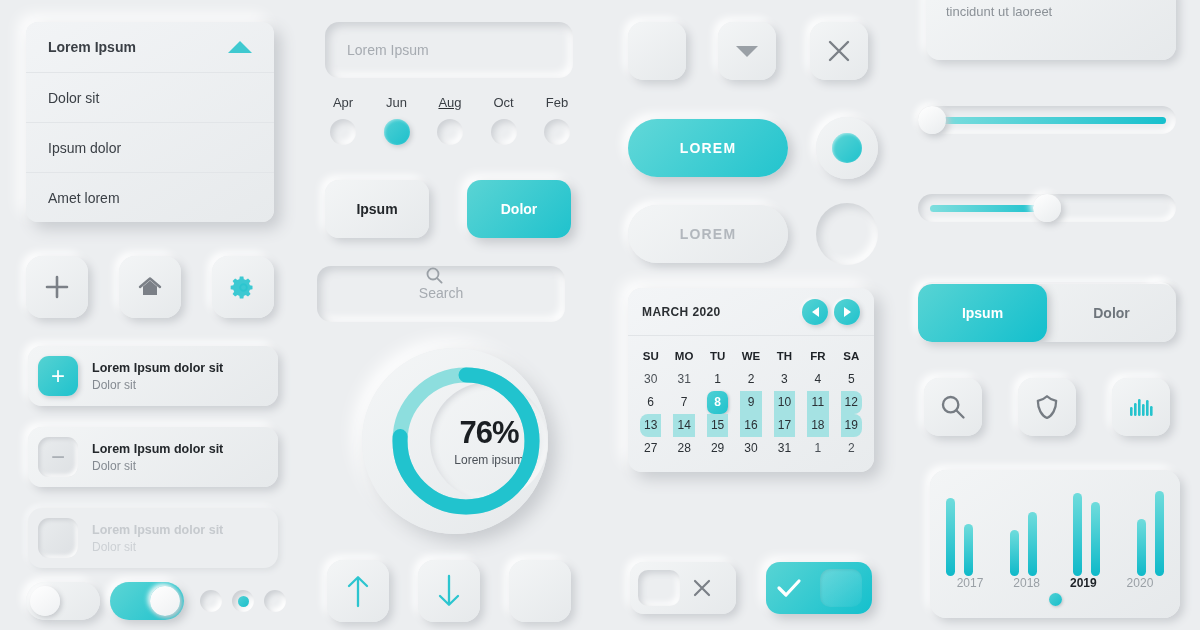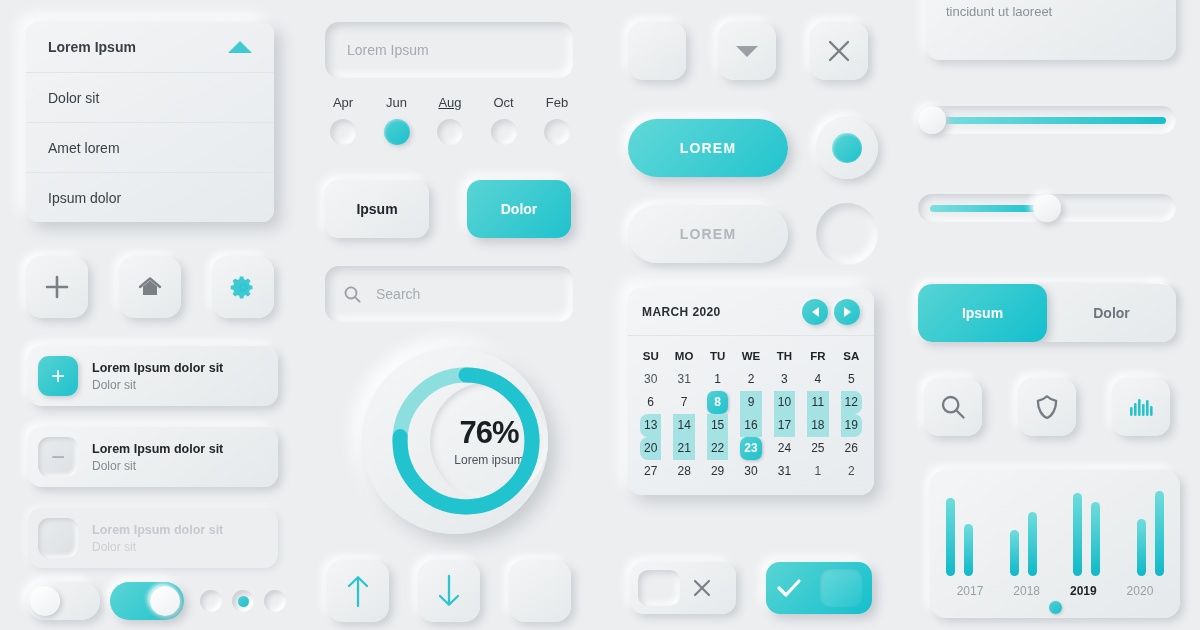--- a/index.html
+++ b/index.html
@@ -241,21 +241,21 @@
     left: 930px; top: 470px; width: 250px; height: 148px;
     border-radius: 16px; padding: 14px 16px 8px;
   }
   #bars { display: flex; justify-content: space-between;
           align-items: flex-end; height: 92px; }
   .bar-group { display: flex; gap: 9px; align-items: flex-end; }
   .bar {
     width: 9px; border-radius: 5px;
     background: linear-gradient(180deg,#6fdcdc,#0fb9c9);
   }
-  #bar-labels { display: flex; justify-content: space-between; margin-top: 8px; }
+  #bar-labels { display: flex; justify-content: space-between; }
   .bar-lbl { font-size: 12px; color: #9aa0a6; width: 48px; text-align: center; }
   .bar-lbl.cur { color: #1e2227; font-weight: bold; }
   #bar-dot {
     width: 13px; height: 13px; border-radius: 50%; margin: 3px auto 0;
     background: linear-gradient(135deg,#4fd0d4,#18bfcb);
     box-shadow: 1px 1px 3px #bfc2c6;
   }
 
   
   #ring-wrap {
@@ -303,24 +303,24 @@
 
 <div class="abs" id="accordion">
   <div class="acc-row">
     <span class="lbl">Lorem Ipsum</span>
     <span class="caret-up"></span>
   </div>
   <div class="acc-row">
     <span class="lbl">Dolor sit</span>
   </div>
   <div class="acc-row">
+    <span class="lbl">Ipsum dolor</span>
+  </div>
+  <div class="acc-row">
     <span class="lbl">Amet lorem</span>
-  </div>
-  <div class="acc-row">
-    <span class="lbl">Ipsum dolor</span>
   </div>
 </div>
 
 <div class="abs flat-raise icon-sq" style="left:26px;top:256px;">
   <svg width="26" height="26" viewBox="0 0 26 26">
     <path d="M13 3 L13 23 M3 13 L23 13" stroke="#7b8087" stroke-width="2.6" stroke-linecap="round"></path>
   </svg>
 </div>
 <div class="abs flat-raise icon-sq" style="left:119px;top:256px;">
   <svg width="28" height="26" viewBox="0 0 28 26">
@@ -400,21 +400,21 @@
   </div>
 </div>
 
 <div class="abs flat-raise tab-btn inactive" style="left:325px;top:180px;">
   <span>Ipsum</span>
 </div>
 <div class="abs tab-btn active" style="left:467px;top:180px;">
   <span>Dolor</span>
 </div>
 
-<div class="abs sunken" id="search-box" style="left:325px;top:266px;">
+<div class="abs sunken" id="search-box" style="left:317px;top:266px;flex-direction:column;">
   <svg width="19" height="19" viewBox="0 0 20 20" style="margin-right:14px;flex:none;">
     <circle cx="8.4" cy="8.4" r="5.8" stroke="#9aa0a6" stroke-width="1.9" fill="none"></circle>
     <path d="M12.7 12.7 L17.5 17.5" stroke="#9aa0a6" stroke-width="1.9" stroke-linecap="round"></path>
   </svg>
   <span>Search</span>
 </div>
 
 <div class="abs" id="ring-wrap">
   <svg width="164" height="164" viewBox="0 0 164 164" style="position:absolute;transform:rotate(-90deg);">
     <circle cx="82" cy="82" r="66" fill="none" stroke="#8ddede" stroke-width="15" stroke-linecap="round"></circle>
@@ -504,29 +504,20 @@
         <div class="cal-row">
           <div class="cal-cell range range-start">13</div>
           <div class="cal-cell range">14</div>
           <div class="cal-cell range">15</div>
           <div class="cal-cell range">16</div>
           <div class="cal-cell range">17</div>
           <div class="cal-cell range">18</div>
           <div class="cal-cell range range-end">19</div>
         </div>
         <div class="cal-row">
-          <div class="cal-cell range range-start">20</div>
-          <div class="cal-cell range">21</div>
-          <div class="cal-cell range">22</div>
-          <div class="cal-cell sel">23</div>
-          <div class="cal-cell">24</div>
-          <div class="cal-cell">25</div>
-          <div class="cal-cell">26</div>
-        </div>
-        <div class="cal-row">
           <div class="cal-cell">27</div>
           <div class="cal-cell">28</div>
           <div class="cal-cell">29</div>
           <div class="cal-cell">30</div>
           <div class="cal-cell">31</div>
           <div class="cal-cell" style="color: rgb(74, 80, 86);">1</div>
           <div class="cal-cell" style="color: rgb(74, 80, 86);">2</div>
         </div>
       </div>
   </div>

